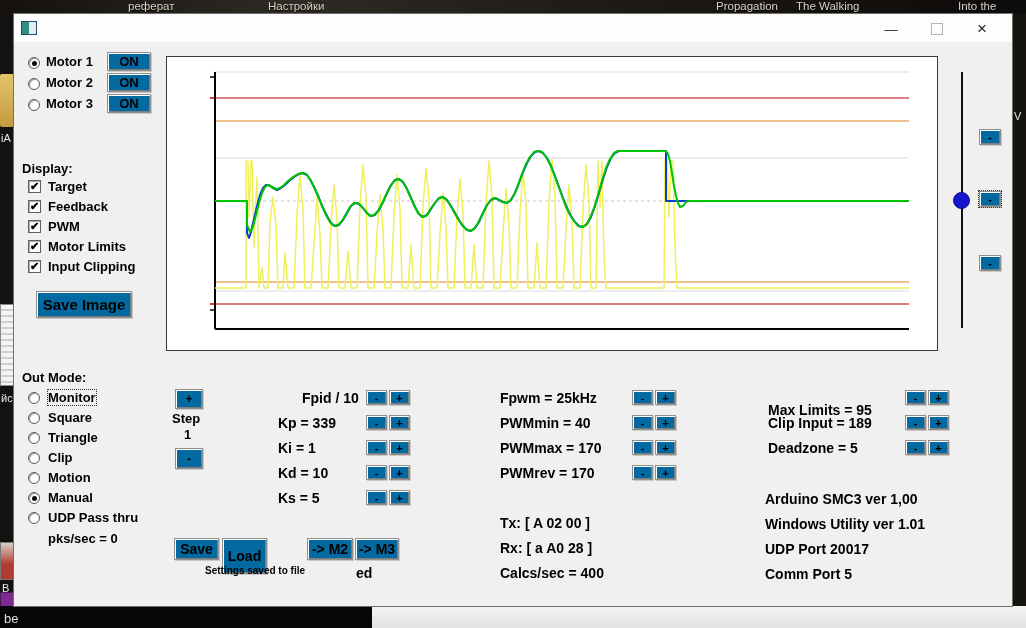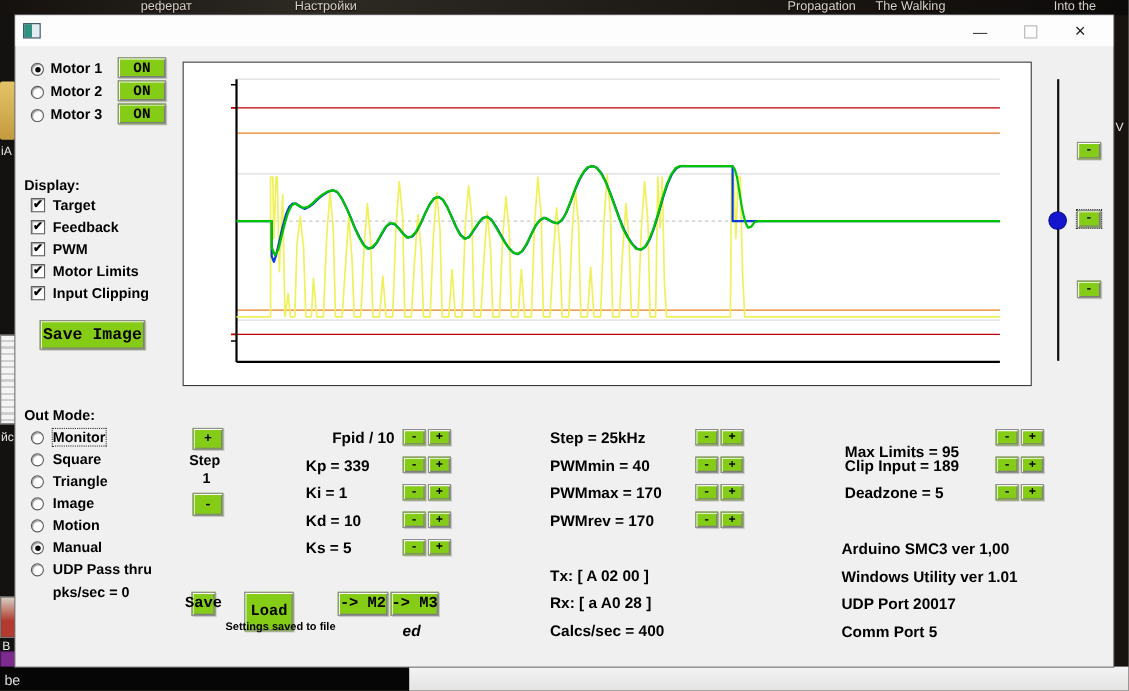--- a/index.html
+++ b/index.html
@@ -20,23 +20,23 @@
   .win{left:14px;top:14px;width:998px;height:592px;background:#f0f0f0;box-shadow:0 0 0 1px #6f6f6f;}
   .titlebar{left:14px;top:14px;width:998px;height:28px;background:#fdfdfd;}
   .title-text{position:absolute;left:24px;top:7px;font-size:12.5px;color:#151515;white-space:nowrap;}
   .app-icon{position:absolute;left:7px;top:7px;width:14px;height:12px;border:1px solid #2c4a63;
     background:linear-gradient(90deg,#2f9180 0 50%,#e3ecee 50% 100%);}
   .caption-btn{position:absolute;top:5px;width:30px;height:20px;display:flex;align-items:center;justify-content:center;
     color:#222;font-size:13px;}
   .max-box{width:10px;height:10px;border:1px solid #b5b5b5;}
   
   .lbl{position:absolute;font-weight:bold;font-size:13px;color:#000;white-space:nowrap;}
-  .btn{position:absolute;background:#84cc16;border:1px solid #8f8f8f;box-sizing:border-box;
+  .btn{position:absolute;background:#0369a1;border:1px solid #8f8f8f;box-sizing:border-box;
     box-shadow:inset 1px 1px 0 #ffffff,inset -1px -1px 0 #7d7d7d,1px 1px 0 #c9c9c9;
-    display:flex;align-items:center;justify-content:center;font-weight:bold;color:#000;font-family:Liberation Mono, monospace;}
+    display:flex;align-items:center;justify-content:center;font-weight:bold;color:#000;}
   .sbtn{width:21px;height:15px;font-size:11px;}
   .radio{position:absolute;width:12px;height:12px;border-radius:50%;background:#fff;border:1px solid #5a5a5a;
     box-shadow:inset 1px 1px 1px #9c9c9c;box-sizing:border-box;}
   .radio.on::after{content:"";position:absolute;left:2.5px;top:2.5px;width:5px;height:5px;border-radius:50%;background:#0a0a0a;}
   .check{position:absolute;width:13px;height:13px;background:#fff;border:1px solid #5f5f5f;box-sizing:border-box;
     box-shadow:inset 1px 1px 1px #a8a8a8;font-size:11px;font-weight:bold;line-height:10px;text-align:center;color:#000;}
   .focused{outline:1px dotted #333;}
   .chart-panel{left:166px;top:56px;width:770px;height:293px;background:#ffffff;border:1px solid #3a3a3a;box-sizing:content-box;}
   .slider-track{left:961px;top:72px;width:2px;height:256px;background:#101010;}
   .slider-knob{left:953px;top:192px;width:17px;height:17px;border-radius:50%;background:#1515cf;border:1px solid #0b0b8a;box-sizing:border-box;}
@@ -113,21 +113,21 @@
 <span class="btn" style="left:36px;top:291px;width:96px;height:27px;font-size:15px;">Save Image</span>
 
 <span class="lbl" style="left:22px;top:370px;">Out Mode:</span>
 <span class="radio" style="left:28px;top:392px;"></span>
 <span class="lbl focused" style="left:48px;top:390px;">Monitor</span>
 <span class="radio" style="left:28px;top:412px;"></span>
 <span class="lbl" style="left:48px;top:410px;">Square</span>
 <span class="radio" style="left:28px;top:432px;"></span>
 <span class="lbl" style="left:48px;top:430px;">Triangle</span>
 <span class="radio" style="left:28px;top:452px;"></span>
-<span class="lbl" style="left:48px;top:450px;">Image</span>
+<span class="lbl" style="left:48px;top:450px;">Clip</span>
 <span class="radio" style="left:28px;top:472px;"></span>
 <span class="lbl" style="left:48px;top:470px;">Motion</span>
 <span class="radio on" style="left:28px;top:492px;"></span>
 <span class="lbl" style="left:48px;top:490px;">Manual</span>
 <span class="radio" style="left:28px;top:512px;"></span>
 <span class="lbl" style="left:48px;top:510px;">UDP Pass thru</span>
 <span class="lbl" style="left:48px;top:531px;">pks/sec = 0</span>
 
 <span class="btn" style="left:175px;top:389px;width:28px;height:20px;font-size:12px;">+</span>
 <span class="lbl" style="left:172px;top:411px;">Step</span>
@@ -143,21 +143,21 @@
 <span class="lbl" style="left:278px;top:440px;font-size:14px;">Ki = 1</span>
 <span class="btn sbtn" style="left:366px;top:440px;">-</span>
 <span class="btn sbtn" style="left:389px;top:440px;">+</span>
 <span class="lbl" style="left:278px;top:465px;font-size:14px;">Kd = 10</span>
 <span class="btn sbtn" style="left:366px;top:465px;">-</span>
 <span class="btn sbtn" style="left:389px;top:465px;">+</span>
 <span class="lbl" style="left:278px;top:490px;font-size:14px;">Ks = 5</span>
 <span class="btn sbtn" style="left:366px;top:490px;">-</span>
 <span class="btn sbtn" style="left:389px;top:490px;">+</span>
 
-<span class="lbl" style="left:500px;top:390px;font-size:14px;">Step = 25kHz</span>
+<span class="lbl" style="left:500px;top:390px;font-size:14px;">Fpwm = 25kHz</span>
 <span class="btn sbtn" style="left:632px;top:390px;">-</span>
 <span class="btn sbtn" style="left:655px;top:390px;">+</span>
 <span class="lbl" style="left:500px;top:415px;font-size:14px;">PWMmin = 40</span>
 <span class="btn sbtn" style="left:632px;top:415px;">-</span>
 <span class="btn sbtn" style="left:655px;top:415px;">+</span>
 <span class="lbl" style="left:500px;top:440px;font-size:14px;">PWMmax = 170</span>
 <span class="btn sbtn" style="left:632px;top:440px;">-</span>
 <span class="btn sbtn" style="left:655px;top:440px;">+</span>
 <span class="lbl" style="left:500px;top:465px;font-size:14px;">PWMrev = 170</span>
 <span class="btn sbtn" style="left:632px;top:465px;">-</span>
@@ -175,26 +175,26 @@
 
 <span class="lbl" style="left:500px;top:515px;font-size:14px;">Tx: [ A 02 00 ]</span>
 <span class="lbl" style="left:500px;top:540px;font-size:14px;">Rx: [ a A0 28 ]</span>
 <span class="lbl" style="left:500px;top:565px;font-size:14px;">Calcs/sec = 400</span>
 
 <span class="lbl" style="left:765px;top:491px;font-size:14px;">Arduino SMC3 ver 1,00</span>
 <span class="lbl" style="left:765px;top:516px;font-size:14px;">Windows Utility ver 1.01</span>
 <span class="lbl" style="left:765px;top:541px;font-size:14px;">UDP Port 20017</span>
 <span class="lbl" style="left:765px;top:566px;font-size:14px;">Comm Port 5</span>
 
-<span class="btn" style="left:174px;top:538px;width:22px;height:22px;font-size:14px;">Save</span>
+<span class="btn" style="left:174px;top:538px;width:45px;height:22px;font-size:14px;">Save</span>
 <span class="btn" style="left:222px;top:538px;width:45px;height:36px;font-size:14px;">Load</span>
 <span class="btn" style="left:307px;top:538px;width:46px;height:22px;font-size:14px;">-&gt; M2</span>
 <span class="btn" style="left:355px;top:538px;width:44px;height:22px;font-size:14px;">-&gt; M3</span>
 <span class="lbl" style="left:205px;top:565px;font-size:10px;">Settings saved to file</span>
-<span class="lbl" style="left:366px;top:565px;font-size:14px;font-style:italic;">ed</span>
+<span class="lbl" style="left:356px;top:565px;font-size:14px;">ed</span>
 
 <div class="abs chart-panel">
   <svg width="770" height="293" viewBox="0 0 770 293">
       <line x1="48" y1="15" x2="742" y2="15" stroke="#dcdcdc" stroke-width="1.2"></line>
       <line x1="48" y1="41" x2="742" y2="41" stroke="#c00000" stroke-width="1.2"></line>
       <line x1="48" y1="64" x2="742" y2="64" stroke="#e6821e" stroke-width="1.2"></line>
       <line x1="48" y1="101" x2="742" y2="101" stroke="#dcdcdc" stroke-width="1.2"></line>
       <line x1="48" y1="144" x2="742" y2="144" stroke="#c8c8c8" stroke-width="1.2" stroke-dasharray="3,3"></line>
       <line x1="48" y1="225" x2="742" y2="225" stroke="#e6821e" stroke-width="1.2"></line>
       <line x1="48" y1="234" x2="742" y2="234" stroke="#dcdcdc" stroke-width="1.2"></line>

